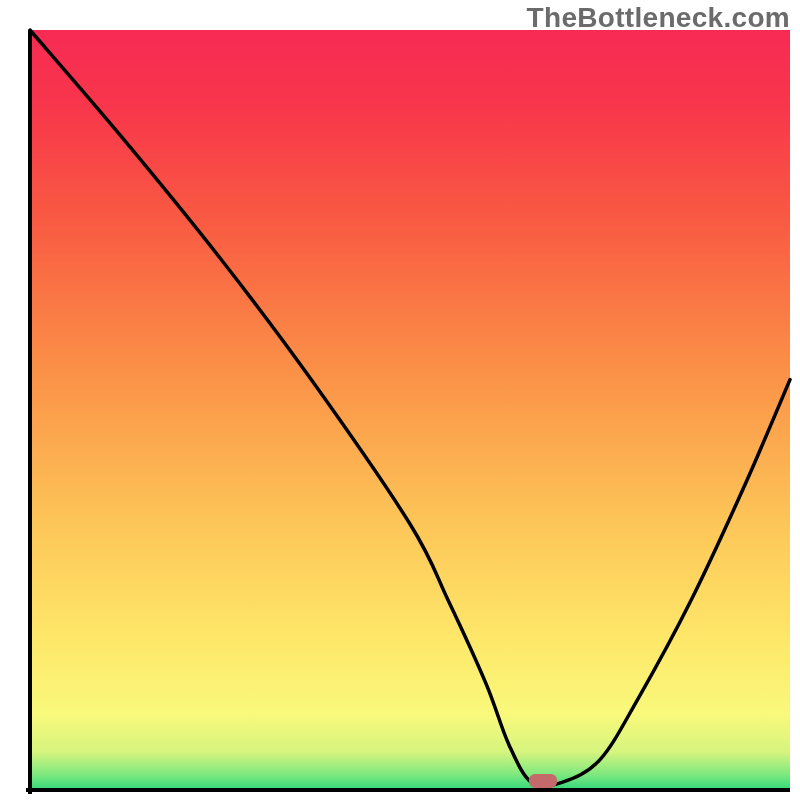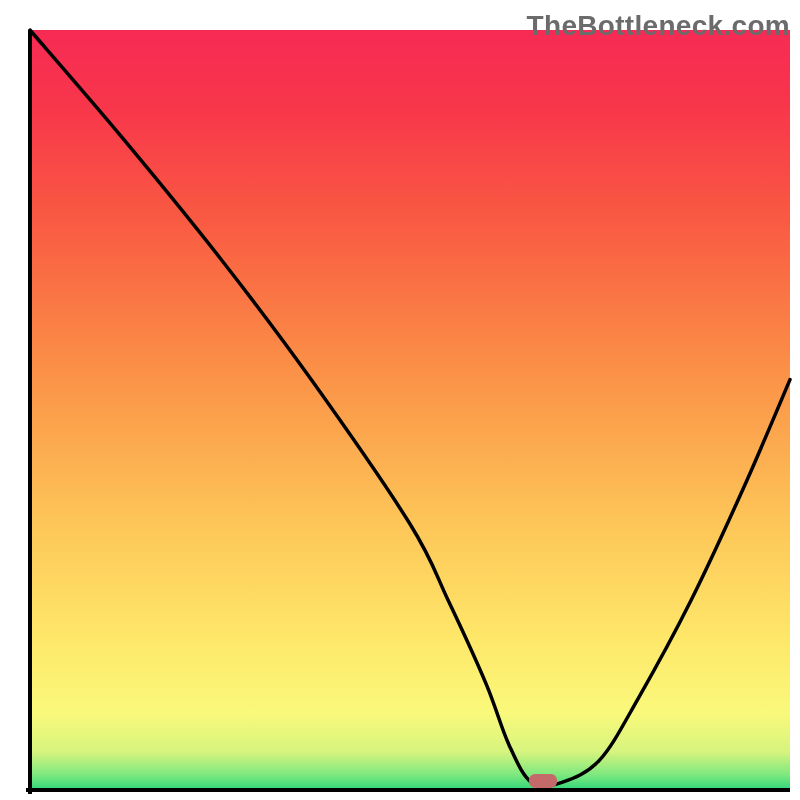--- a/index.html
+++ b/index.html
@@ -10,21 +10,21 @@
     background: #ffffff;
     font-family: Arial, Helvetica, sans-serif;
   }
   .chart-wrap {
     position: relative;
     width: 800px;
     height: 800px;
   }
   .watermark {
     position: absolute;
-    top: 10px;
+    top: 2px;
     right: 10px;
     font-size: 28px;
     font-weight: 600;
     color: #6b6b6b;
     letter-spacing: 0.3px;
     z-index: 5;
   }
   svg {
     display: block;
   }

